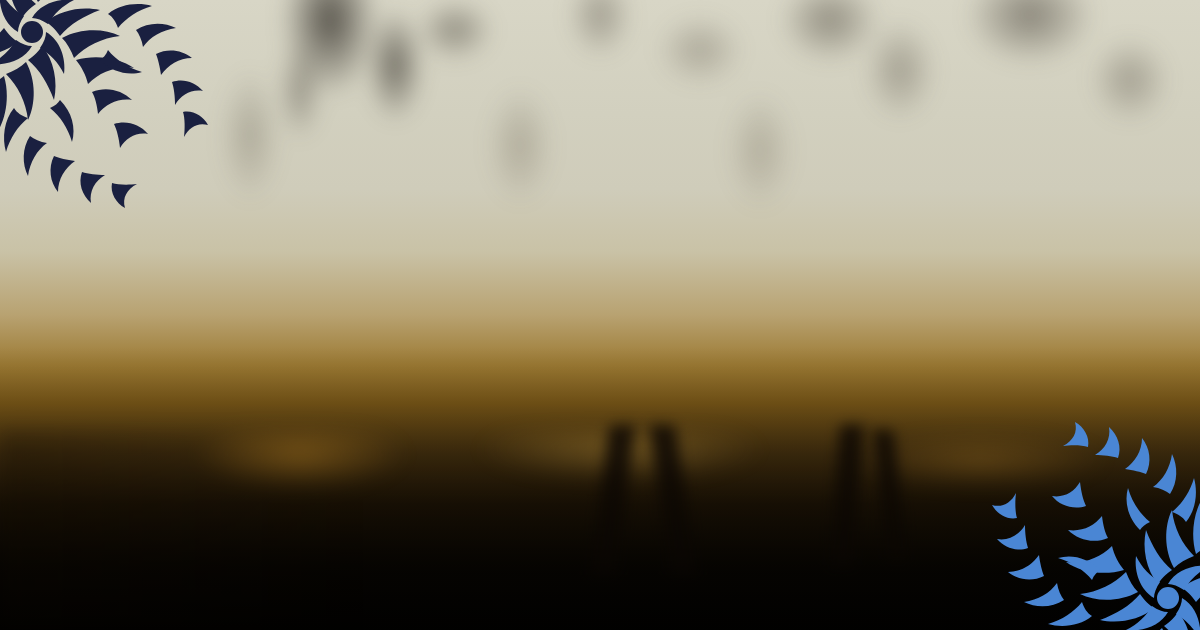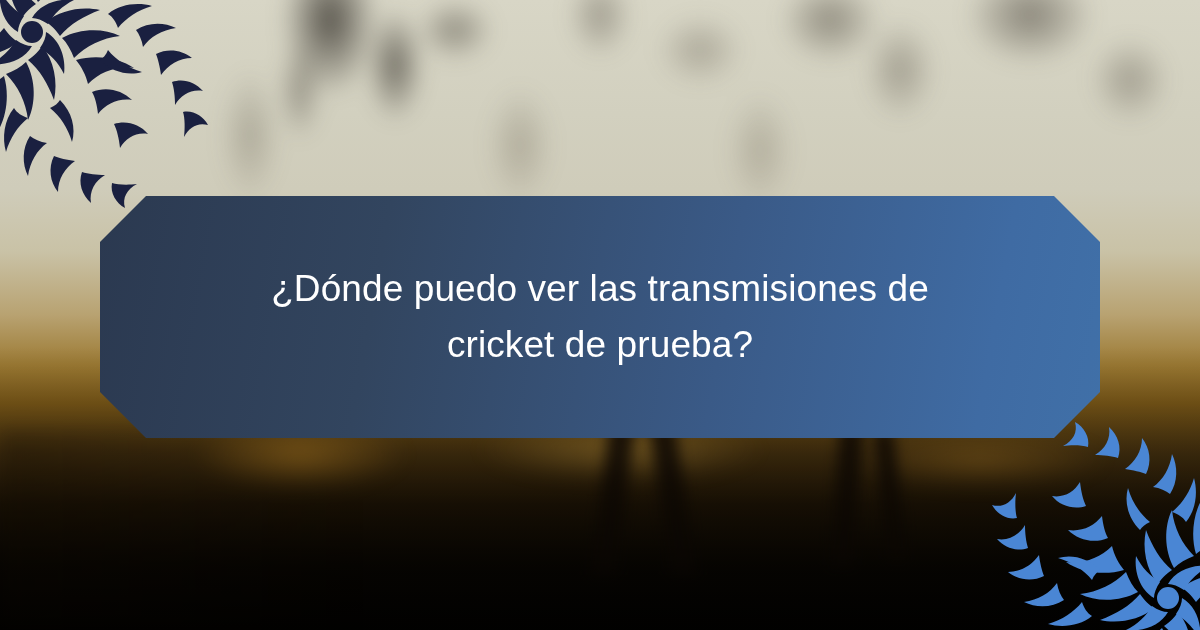--- a/index.html
+++ b/index.html
@@ -209,17 +209,14 @@
       </g>
       <g>
         <path d="M96 96 C 110 90, 126 94, 136 104 C 122 102, 110 108, 102 118 C 101 109, 99 101, 96 96 Z"></path>
         <path d="M118 128 C 130 124, 144 128, 152 138 C 140 136, 130 142, 124 152 C 123 143, 121 134, 118 128 Z"></path>
         <path d="M64 104 C 76 116, 80 132, 76 146 C 72 132, 64 120, 54 112 C 59 110, 62 107, 64 104 Z"></path>
         <path d="M104 64 C 116 76, 132 80, 146 76 C 132 72, 120 64, 112 54 C 110 59, 107 62, 104 64 Z"></path>
       </g>
     </g>
   </svg>
 
-  <div id="banner">
-    <div id="banner-text">¿Dónde puedo ver las transmisiones de cricket de prueba?</div>
-  </div>
 
 </div>
 
 </body></html>

